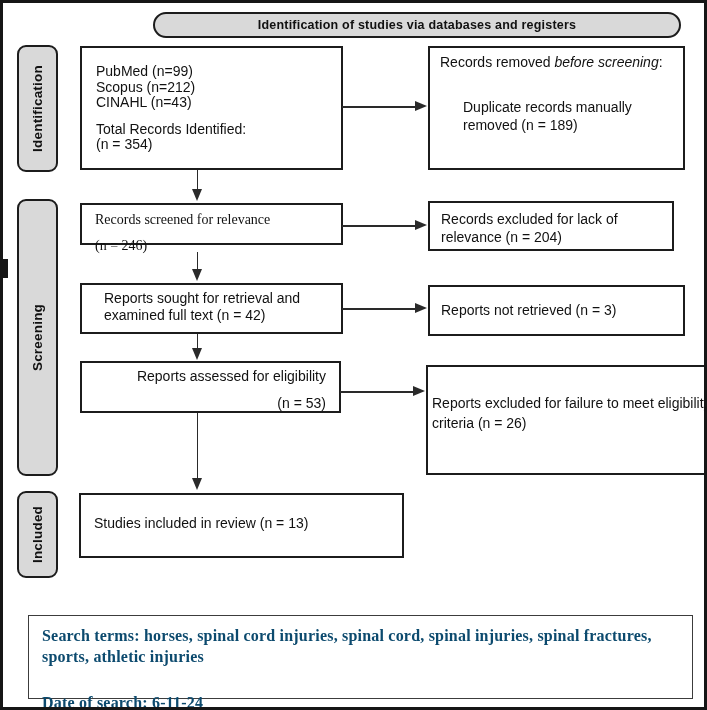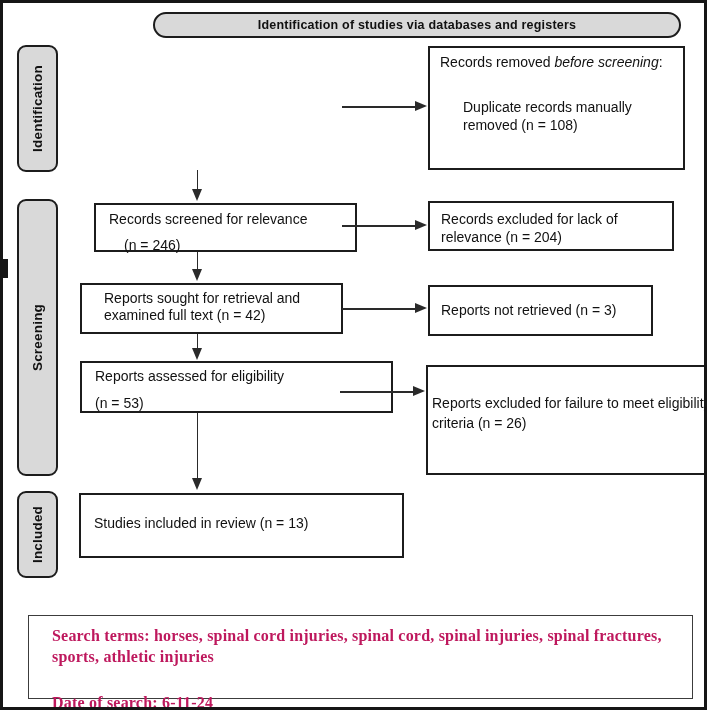--- a/index.html
+++ b/index.html
@@ -28,50 +28,50 @@
   .stage-identification{top:42px;height:127px;}
   .stage-screening{top:196px;height:277px;}
   .stage-included{top:488px;height:87px;}
   
   .box{
     position:absolute;box-sizing:border-box;background:#fff;
     border:2px solid #1c1c1c;font-size:14px;line-height:17px;
   }
   .box-sources{left:77px;top:43px;width:263px;height:124px;padding:16px 14px;line-height:15.5px;}
   .box-sources .gapline{margin-top:11px;}
-  .box-screened{left:91px;top:200px;width:263px;height:49px;padding:6px 13px;}
-  .box-screened .nline{margin-top:9px;margin-left:15px;}
+  .box-screened{left:77px;top:200px;width:263px;height:42px;padding:6px 13px;font-family:Liberation Serif, serif;}
+  .box-screened .nline{margin-top:9px;}
   .box-sought{left:77px;top:280px;width:263px;height:51px;padding:5px 22px;}
-  .box-assessed{left:77px;top:358px;width:313px;height:52px;padding:5px 13px;}
+  .box-assessed{left:77px;top:358px;width:261px;height:52px;padding:5px 13px;text-align:right;}
   .box-assessed .nline{margin-top:10px;}
   .box-included{left:76px;top:490px;width:325px;height:65px;padding:20px 13px;}
   .box-removed{left:425px;top:43px;width:257px;height:124px;padding:5px 10px;line-height:18px;}
   .box-removed .detail{margin:27px 0 0 23px;}
   .box-relevance{left:425px;top:198px;width:246px;height:50px;padding:8px 11px;line-height:17.5px;}
-  .box-notretrieved{left:425px;top:282px;width:225px;height:51px;padding:15px 11px;}
+  .box-notretrieved{left:425px;top:282px;width:257px;height:51px;padding:15px 11px;}
   .box-eligibility{left:423px;top:362px;width:306px;height:110px;padding:26px 4px;line-height:20px;}
   .it{font-style:italic;}
   
   .aline{position:absolute;background:#2a2a2a;}
   .ahead-right{
     position:absolute;width:0;height:0;
     border-top:5.5px solid transparent;border-bottom:5.5px solid transparent;
     border-left:12px solid #2a2a2a;
   }
   .ahead-down{
     position:absolute;width:0;height:0;
     border-left:5.5px solid transparent;border-right:5.5px solid transparent;
     border-top:12px solid #2a2a2a;
   }
   
   .footer{
     position:absolute;left:25px;top:612px;width:665px;height:84px;box-sizing:border-box;
-    border:1.5px solid #3c3c3c;padding:9px 23px;
+    border:1.5px solid #3c3c3c;padding:9px 13px;
     font-family:"Liberation Serif",serif;font-weight:bold;font-size:16px;
-    line-height:21px;color:#be185d;letter-spacing:.2px;
+    line-height:21px;color:#0c4a6e;letter-spacing:.2px;
   }
   .footer .date{margin-top:25px;}
   
   .edge-mark{position:absolute;left:0;top:256px;width:5px;height:19px;background:#161616;}
 </style>
 </head>
 <body>
 
 <div class="frame">
 
@@ -82,20 +82,27 @@
   <div class="stage stage-identification">
     <span>Identification</span>
   </div>
   <div class="stage stage-screening">
     <span>Screening</span>
   </div>
   <div class="stage stage-included">
     <span>Included</span>
   </div>
 
+  <div class="box box-sources">
+    <div>PubMed (n=99)</div>
+    <div>Scopus (n=212)</div>
+    <div>CINAHL (n=43)</div>
+    <div class="gapline">Total Records Identified:</div>
+    <div>(n = 354)</div>
+  </div>
 
   <div class="box box-screened">
     <div>Records screened for relevance</div>
     <div class="nline">(n = 246)</div>
   </div>
 
   <div class="box box-sought">
     <div>Reports sought for retrieval and examined full text (n = 42)</div>
   </div>
 
@@ -103,21 +110,21 @@
     <div>Reports assessed for eligibility</div>
     <div class="nline">(n = 53)</div>
   </div>
 
   <div class="box box-included">
     <div>Studies included in review (n = 13)</div>
   </div>
 
   <div class="box box-removed">
     <div><span>Records removed </span><span class="it">before screening</span><span>:</span></div>
-    <div class="detail">Duplicate records manually removed (n = 108)</div>
+    <div class="detail">Duplicate records manually removed (n = 189)</div>
   </div>
 
   <div class="box box-relevance">
     <div>Records excluded for lack of relevance (n = 204)</div>
   </div>
 
   <div class="box box-notretrieved">
     <div>Reports not retrieved (n = 3)</div>
   </div>
 

